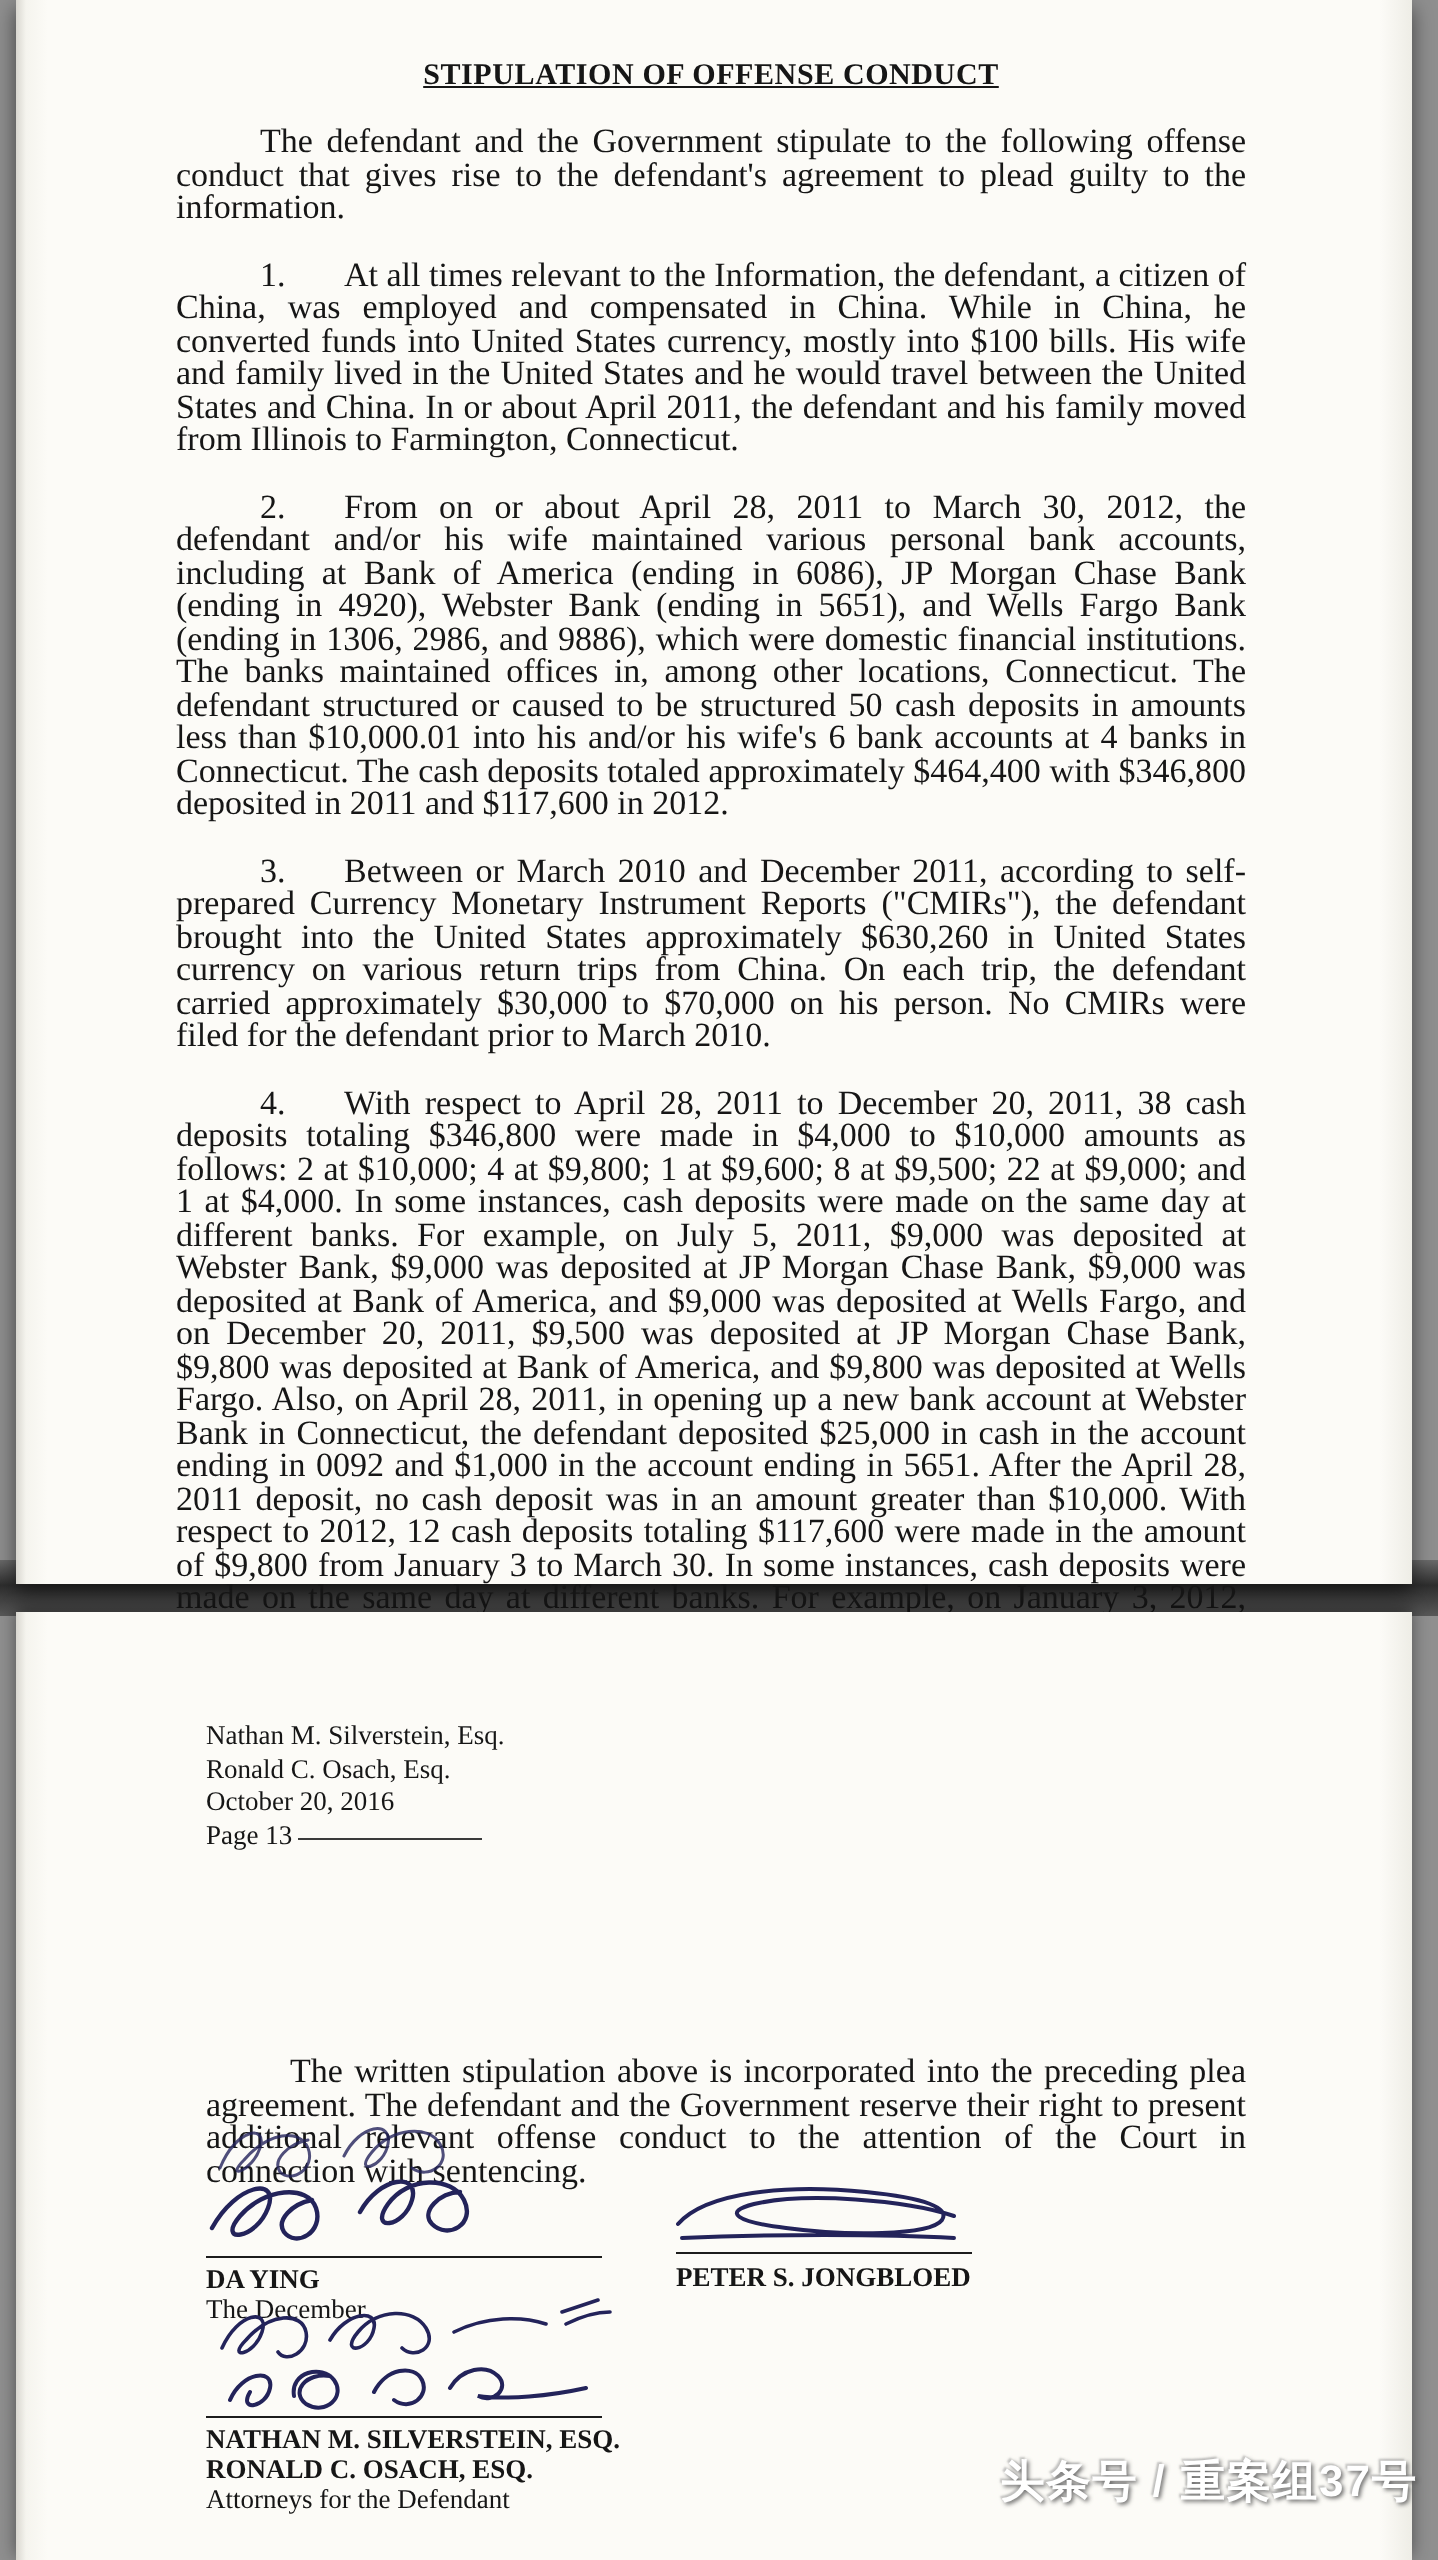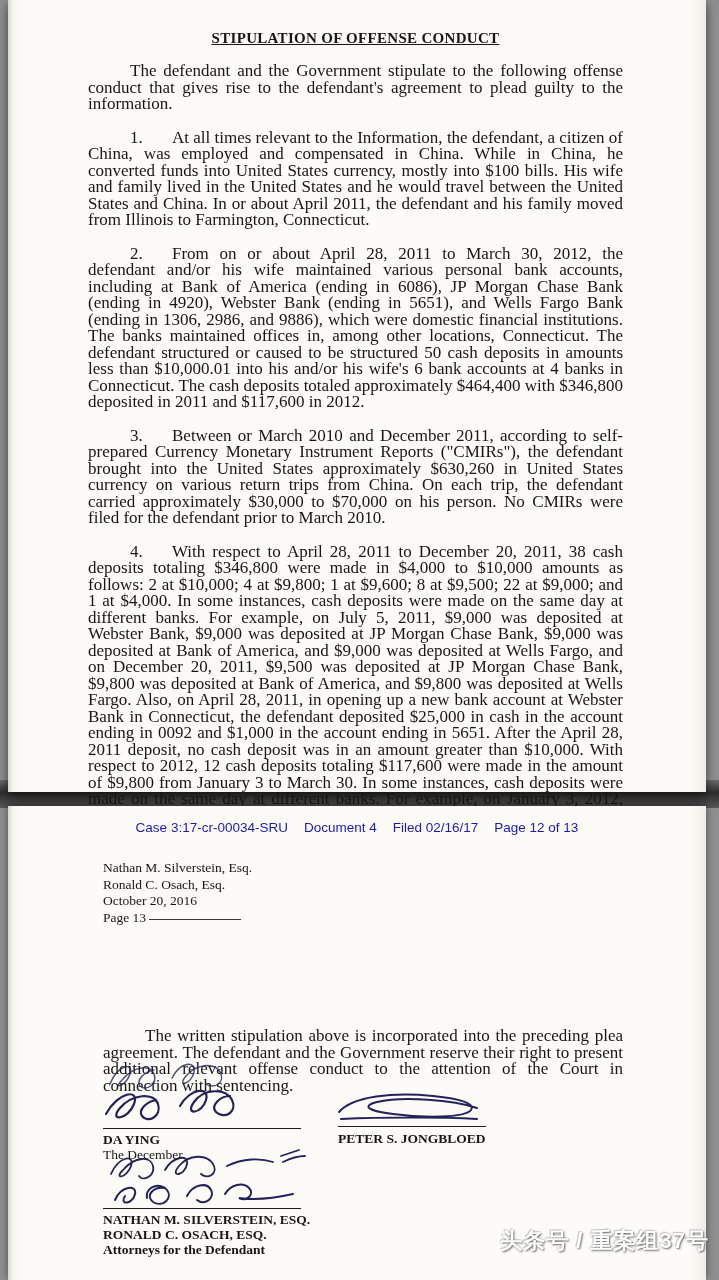--- a/index.html
+++ b/index.html
@@ -75,26 +75,20 @@
     <p class="para"><span class="pnum">2.</span><span>From on or about April 28, 2011 to March 30, 2012, the defendant and/or his wife maintained various personal bank accounts, including at Bank of America (ending in 6086), JP Morgan Chase Bank (ending in 4920), Webster Bank (ending in 5651), and Wells Fargo Bank (ending in 1306, 2986, and 9886), which were domestic financial institutions.  The banks maintained offices in, among other locations, Connecticut.  The defendant structured or caused to be structured 50 cash deposits in amounts less than $10,000.01 into his and/or his wife's 6 bank accounts at 4 banks in Connecticut.  The cash deposits totaled approximately $464,400 with $346,800 deposited in 2011 and $117,600 in 2012.</span></p>
 
     <p class="para"><span class="pnum">3.</span><span>Between or March 2010 and December 2011, according to self-prepared Currency Monetary Instrument Reports ("CMIRs"), the defendant brought into the United States approximately $630,260 in United States currency on various return trips from China.  On each trip, the defendant carried approximately $30,000 to $70,000 on his person.  No CMIRs were filed for the defendant prior to March 2010.</span></p>
 
     <p class="para"><span class="pnum">4.</span><span>With respect to April 28, 2011 to December 20, 2011, 38 cash deposits totaling $346,800 were made in $4,000 to $10,000 amounts as follows: 2 at $10,000; 4 at $9,800; 1 at $9,600; 8 at $9,500; 22 at $9,000; and 1 at $4,000.  In some instances, cash deposits were made on the same day at different banks.  For example, on July 5, 2011, $9,000 was deposited at Webster Bank, $9,000 was deposited at JP Morgan Chase Bank, $9,000 was deposited at Bank of America, and $9,000 was deposited at Wells Fargo, and on December 20, 2011, $9,500 was deposited at JP Morgan Chase Bank, $9,800 was deposited at Bank of America, and $9,800 was deposited at Wells Fargo.  Also, on April 28, 2011, in opening up a new bank account at Webster Bank in Connecticut, the defendant deposited $25,000 in cash in the account ending in 0092 and $1,000 in the account ending in 5651.  After the April 28, 2011 deposit, no cash deposit was in an amount greater than $10,000.  With respect to 2012, 12 cash deposits totaling $117,600 were made in the amount of $9,800 from January 3 to March 30.  In some instances, cash deposits were made on the same day at different banks.  For example, on January 3, 2012, $9,800 was deposited at JP Morgan Chase Bank and $9,800 was deposited at Wells Fargo.  On January 4, 2012, $9,800 was deposited at Webster Bank and $9,800 at Bank of America.  And on February 24, 2012, $9,800 was deposited at Webster Bank and $9,800 was deposited at Wells Fargo.</span></p>
   </div>
 </div>
 
 <div class="page page2">
 
-  <div class="case-header">
-    <span>Case 3:17-cr-00034-SRU</span>
-    <span>Document 4</span>
-    <span>Filed 02/16/17</span>
-    <span>Page 12 of 13</span>
-  </div>
 
   <div class="address">
     <div>Nathan M. Silverstein, Esq.</div>
     <div>Ronald C. Osach, Esq.</div>
     <div>October 20, 2016</div>
     <div><span>Page 13</span><span class="page-ref-underline"></span></div>
   </div>
 
 
   <p class="para p2-para closing"><span>The written stipulation above is incorporated into the preceding plea agreement.  The defendant and the Government reserve their right to present additional relevant offense conduct to the attention of the Court in connection with sentencing.</span></p>
@@ -113,16 +107,16 @@
   <div class="sig-line" style="left:330px;top:320px;width:148px;"></div>
   <div class="sig-text bold" style="left:330px;top:325px;">PETER S. JONGBLOED</div>
 
   <svg class="sig" style="left:95px;top:342px;" width="210" height="62" viewBox="0 0 210 62">
     <path stroke-width="1.8" d="M8,26 C16,8 32,6 28,18 C24,30 10,32 20,22 C32,8 48,8 50,18 C52,28 40,34 36,28 M62,22 C70,8 86,6 84,16 C82,28 66,30 76,18 C86,6 104,6 110,16 C116,26 104,32 98,26 M124,18 C140,10 158,10 170,14 M178,8 L196,2 M180,14 C188,10 196,8 202,8"></path>
     <path stroke-width="2" d="M12,52 C18,38 34,36 32,46 C30,56 16,58 22,48 M44,50 C42,38 58,34 64,42 C70,50 60,60 50,54 C42,48 50,38 62,40 M84,48 C90,36 104,34 108,42 C112,50 102,58 94,52 M122,46 C128,36 140,34 146,40 C152,46 144,54 136,50 C150,52 172,50 190,46"></path>
   </svg>
   <div class="sig-line" style="left:95px;top:402px;width:198px;"></div>
   <div class="sig-text bold" style="left:95px;top:406px;">NATHAN M. SILVERSTEIN, ESQ.</div>
   <div class="sig-text bold" style="left:95px;top:421px;">RONALD C. OSACH, ESQ.</div>
-  <div class="sig-text" style="left:95px;top:436px;font-weight:bold;">Attorneys for the Defendant</div>
+  <div class="sig-text" style="left:95px;top:436px;">Attorneys for the Defendant</div>
 </div>
 
 <div class="watermark">头条号 / 重案组37号</div>
 
 </body></html>

